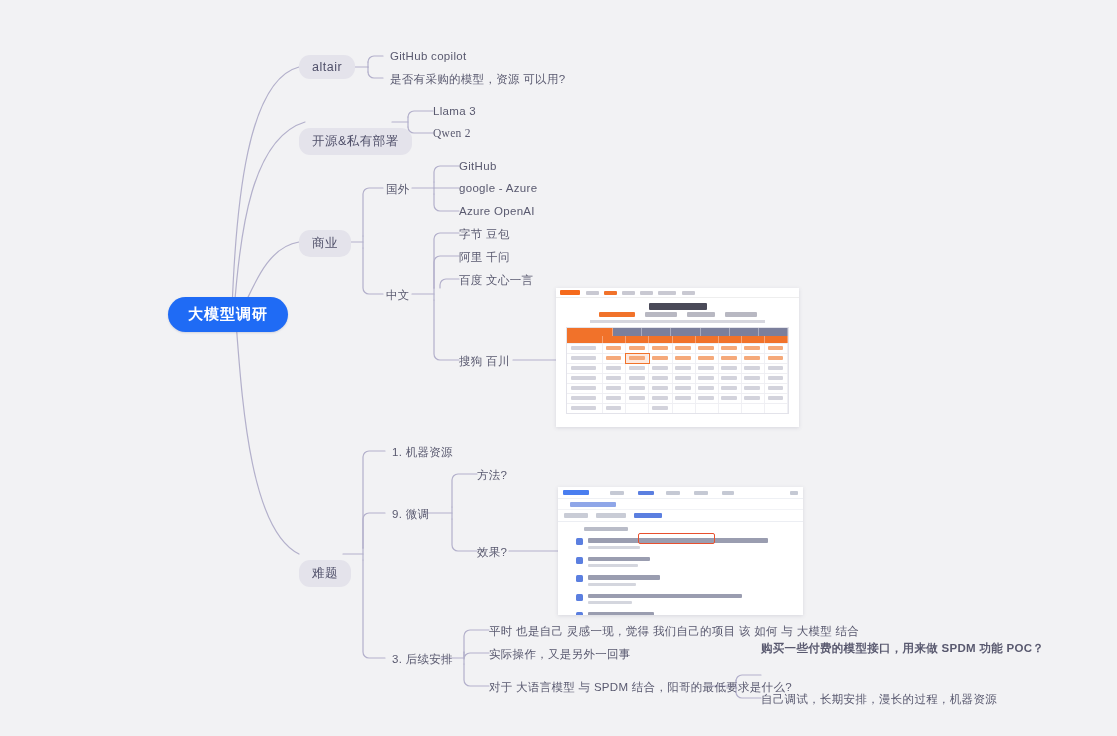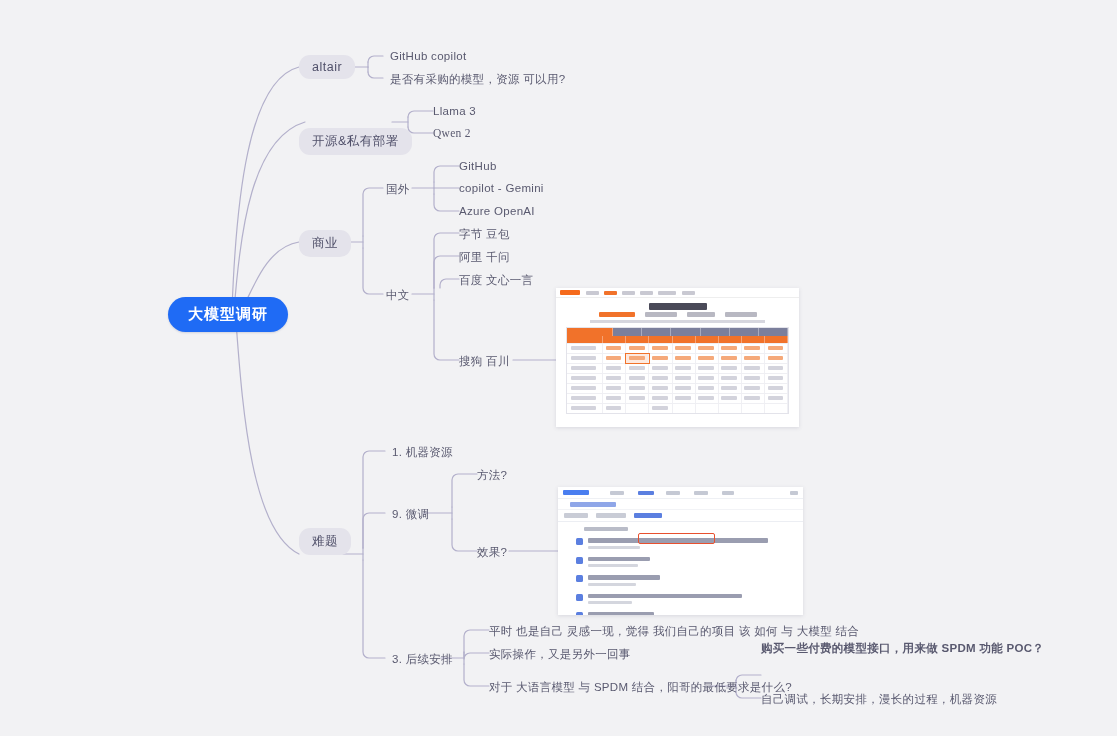--- a/index.html
+++ b/index.html
@@ -144,30 +144,30 @@
   <div class="node leaf" style="left:390px;top:50px;">GitHub copilot</div>
   <div class="node leaf" style="left:390px;top:72px;">是否有采购的模型，资源 可以用?</div>
 
   <div class="node pill" style="left:299px;top:100px;margin-top:28px;">开源&amp;私有部署</div>
   <div class="node leaf" style="left:433px;top:105px;">Llama 3</div>
   <div class="node leaf" style="left:433px;top:127px;font-family:Liberation Serif, serif;">Qwen 2</div>
 
   <div class="node pill" style="left:299px;top:230px;">商业</div>
   <div class="node leaf" style="left:386px;top:182px;">国外</div>
   <div class="node leaf" style="left:459px;top:160px;">GitHub</div>
-  <div class="node leaf" style="left:459px;top:182px;">copilot - Gemini</div>
+  <div class="node leaf" style="left:459px;top:182px;">google - Azure</div>
   <div class="node leaf" style="left:459px;top:205px;">Azure OpenAI</div>
 
   <div class="node leaf" style="left:386px;top:288px;">中文</div>
   <div class="node leaf" style="left:459px;top:227px;">字节 豆包</div>
   <div class="node leaf" style="left:459px;top:250px;">阿里 千问</div>
   <div class="node leaf" style="left:459px;top:273px;">百度 文心一言</div>
   <div class="node leaf" style="left:459px;top:354px;">搜狗 百川</div>
 
-  <div class="node pill" style="left:299px;top:528px;">难题</div>
+  <div class="node pill" style="left:299px;top:560px;">难题</div>
   <div class="node leaf" style="left:392px;top:445px;">1. 机器资源</div>
   <div class="node leaf" style="left:392px;top:507px;">9. 微调</div>
   <div class="node leaf" style="left:477px;top:468px;">方法?</div>
   <div class="node leaf" style="left:477px;top:545px;">效果?</div>
 
   <div class="node leaf" style="left:392px;top:652px;">3. 后续安排</div>
   <div class="node leaf" style="left:489px;top:624px;">平时 也是自己 灵感一现，觉得 我们自己的项目 该 如何 与 大模型 结合</div>
   <div class="node leaf" style="left:489px;top:647px;">实际操作，又是另外一回事</div>
   <div class="node leaf" style="left:489px;top:680px;">对于 大语言模型 与 SPDM 结合，阳哥的最低要求是什么?</div>
   <div class="node leaf" style="left:761px;top:641px;font-weight:bold;">购买一些付费的模型接口，用来做 SPDM 功能 POC？</div>

